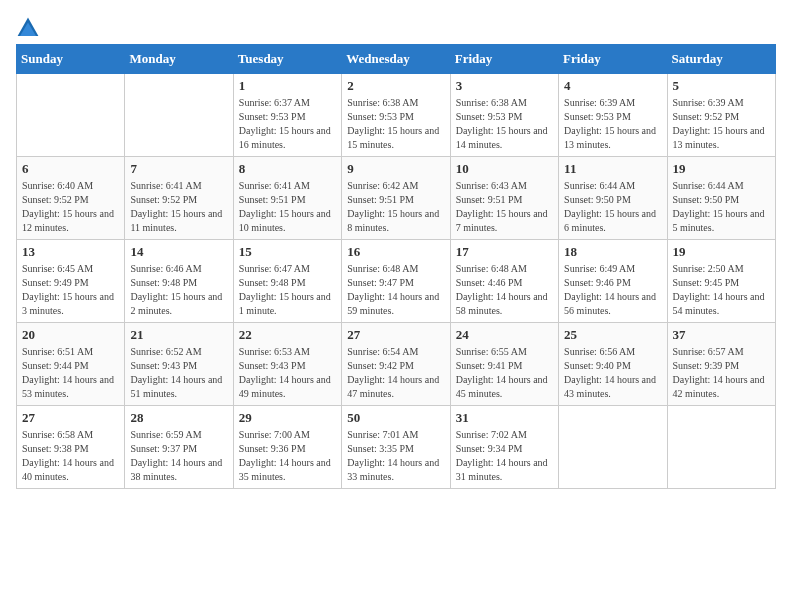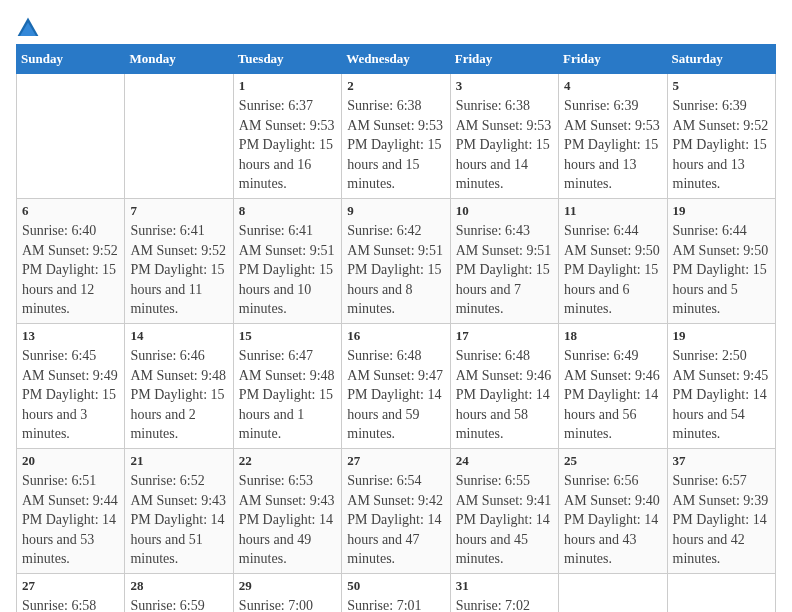--- a/index.html
+++ b/index.html
@@ -68,21 +68,21 @@
       width: calc(100% / 7);
       height: 80px;
     }
     .day-num {
       font-size: 13px;
       font-weight: bold;
       display: block;
       margin-bottom: 2px;
     }
     .cell-info {
-      font-size: 14px;
+      font-size: 10px;
       line-height: 1.4;
       color: #444;
     }
     .empty-cell {
       background: #f9f9f9;
     }
     tr:nth-child(even) td { background: #fafafa; }
     tr:nth-child(odd) td { background: #fff; }
     .calendar thead tr th { background: #2979c7; }
   </style>
@@ -218,21 +218,21 @@
         </td>
         <td>
           <span class="day-num">16</span>
           <div class="cell-info">Sunrise: 6:48 AM
 Sunset: 9:47 PM
 Daylight: 14 hours and 59 minutes.</div>
         </td>
         <td>
           <span class="day-num">17</span>
           <div class="cell-info">Sunrise: 6:48 AM
-Sunset: 9:46 PM
+Sunset: 4:46 PM
 Daylight: 14 hours and 58 minutes.</div>
         </td>
         <td>
           <span class="day-num">18</span>
           <div class="cell-info">Sunrise: 6:49 AM
 Sunset: 9:46 PM
 Daylight: 14 hours and 56 minutes.</div>
         </td>
         <td>
           <span class="day-num">19</span>

